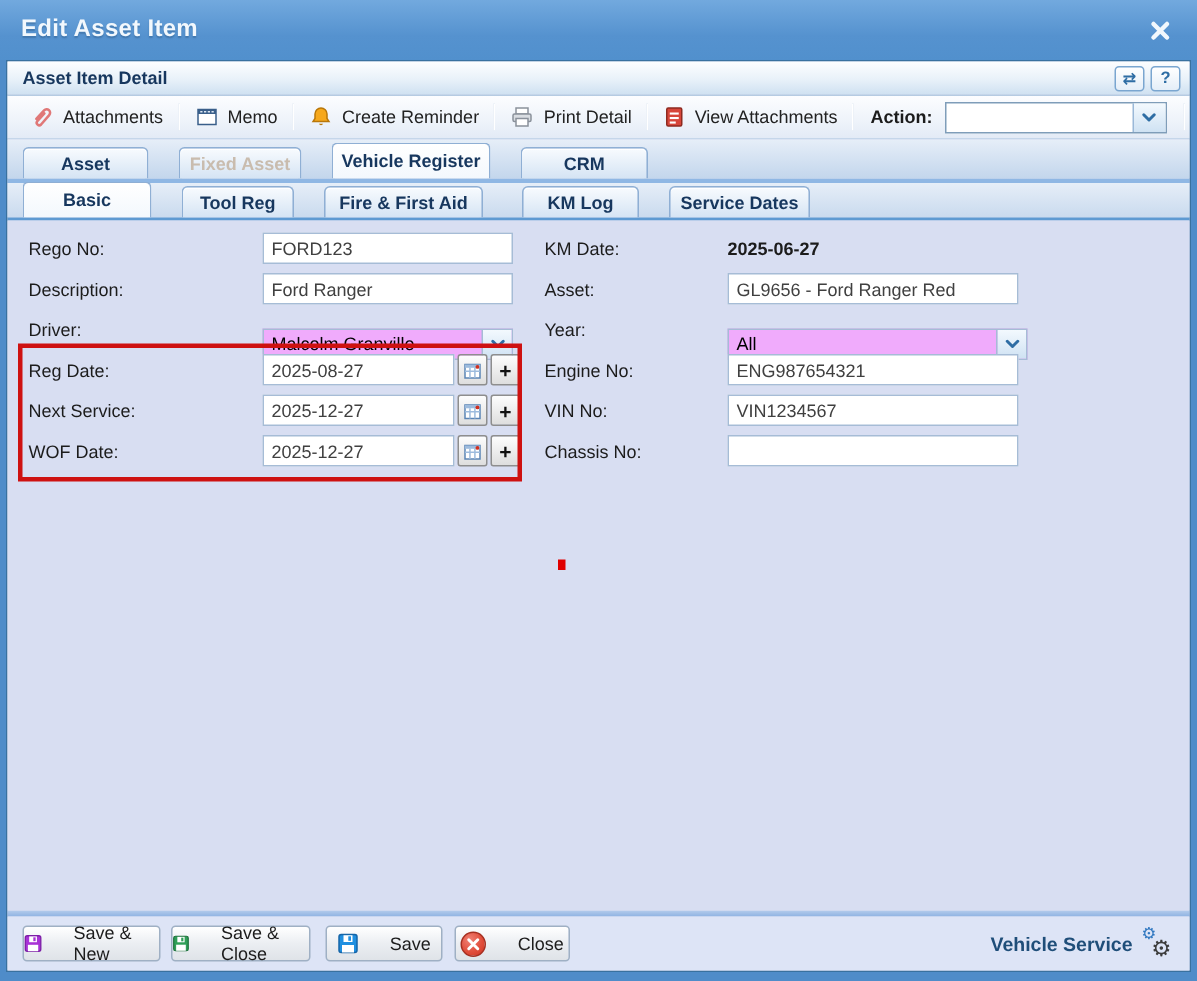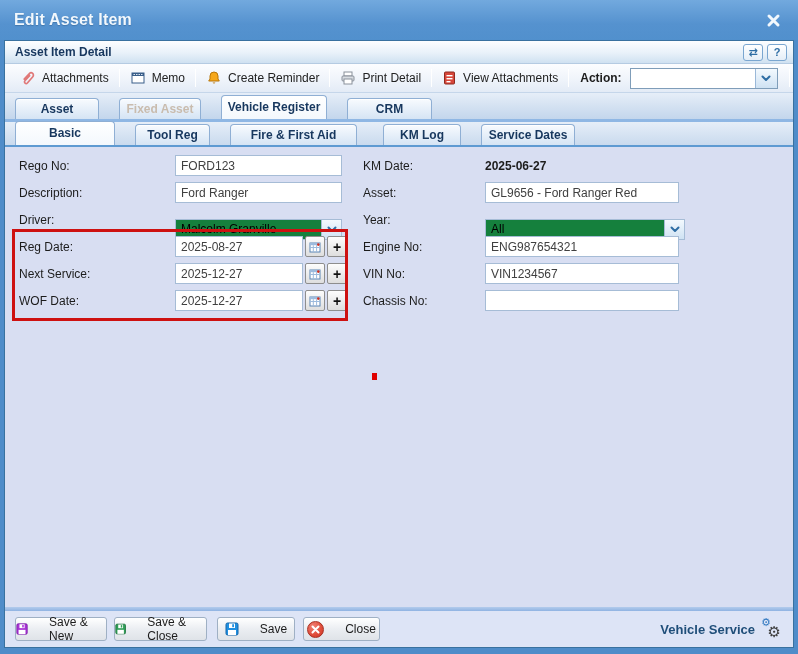--- a/index.html
+++ b/index.html
@@ -79,38 +79,38 @@
   .tab {
     height:21px; line-height:20px; margin-right:20px; text-align:center;
     font-size:12px; font-weight:bold; color:#17375e;
     background:linear-gradient(#f8fbfe,#d5e4f4);
     border:1px solid #8fafd4; border-bottom:none; border-radius:4px 4px 0 0;
     box-shadow: inset 0 1px 0 #fff; cursor:default; overflow:hidden;
   }
   .tab.active { background:linear-gradient(#ffffff,#f3f8fd); height:24px; line-height:23px; z-index:2; }
   .tab.disabled { color:#c9bcae; }
   .t-asset{width:84px} .t-fixed{width:82px} .t-vreg{width:106px} .t-crm{width:85px}
-  .t-basic{width:100px} .t-tool{width:75px} .t-fire{width:127px} .t-km{width:78px; margin-left:6px} .t-svc{width:94px}
+  .t-basic{width:86px} .t-tool{width:75px} .t-fire{width:106px} .t-km{width:78px; margin-left:6px} .t-svc{width:94px}
 
   
   .content { position:relative; flex:1 1 auto; background:#d8def2; overflow:hidden; }
   .col { position:absolute; top:5px; }
   .col-left  { left:14px;  width:328px; }
   .col-right { left:358px; width:322px; }
   .frow { height:27px; display:flex; align-items:center; }
   .flabel { font-size:12px; color:#1c1c1c; }
   .col-left  .flabel { width:156px; flex:0 0 156px; }
   .col-right .flabel { width:122px; flex:0 0 122px; }
   .txt {
     height:21px; border:1px solid #a6bcd6; background:#fff; padding:1px 5px;
     font-family:inherit; font-size:12px; color:#404040; outline:none;
   }
   .col-left  .txt.full { width:167px; }
   .col-right .txt.full { width:194px; }
-  .sel { display:flex; height:21px; border:1px solid #a6bcd6; background:#15803d; cursor:default;margin-top:20px; }
+  .sel { display:flex; height:21px; border:1px solid #a6bcd6; background:#f0abfc; cursor:default;margin-top:20px; }
   .col-left .sel  { width:167px; }
   .col-right .sel { width:233px; }
   .sel .sval { flex:1; font-size:12px; padding:2px 5px; white-space:nowrap; overflow:hidden; }
   .sel .chev { width:20px; flex:0 0 20px; background:linear-gradient(#f3f9fe,#cfe2f3);
     border-left:1px solid #a6bcd6; display:flex; align-items:center; justify-content:center; }
   .dategroup { display:flex; align-items:center; gap:2px; }
   .dategroup .txt { width:128px; }
   .mini-btn {
     width:20px; height:21px; border:1px solid #8e8e8e; border-radius:2px;
     background:linear-gradient(#fdfdfd,#dedede);

